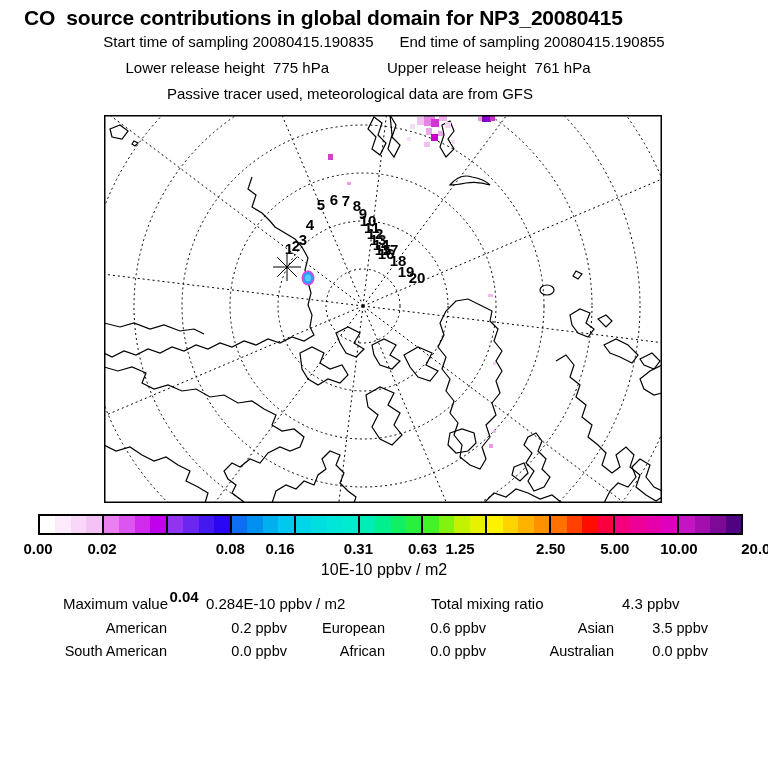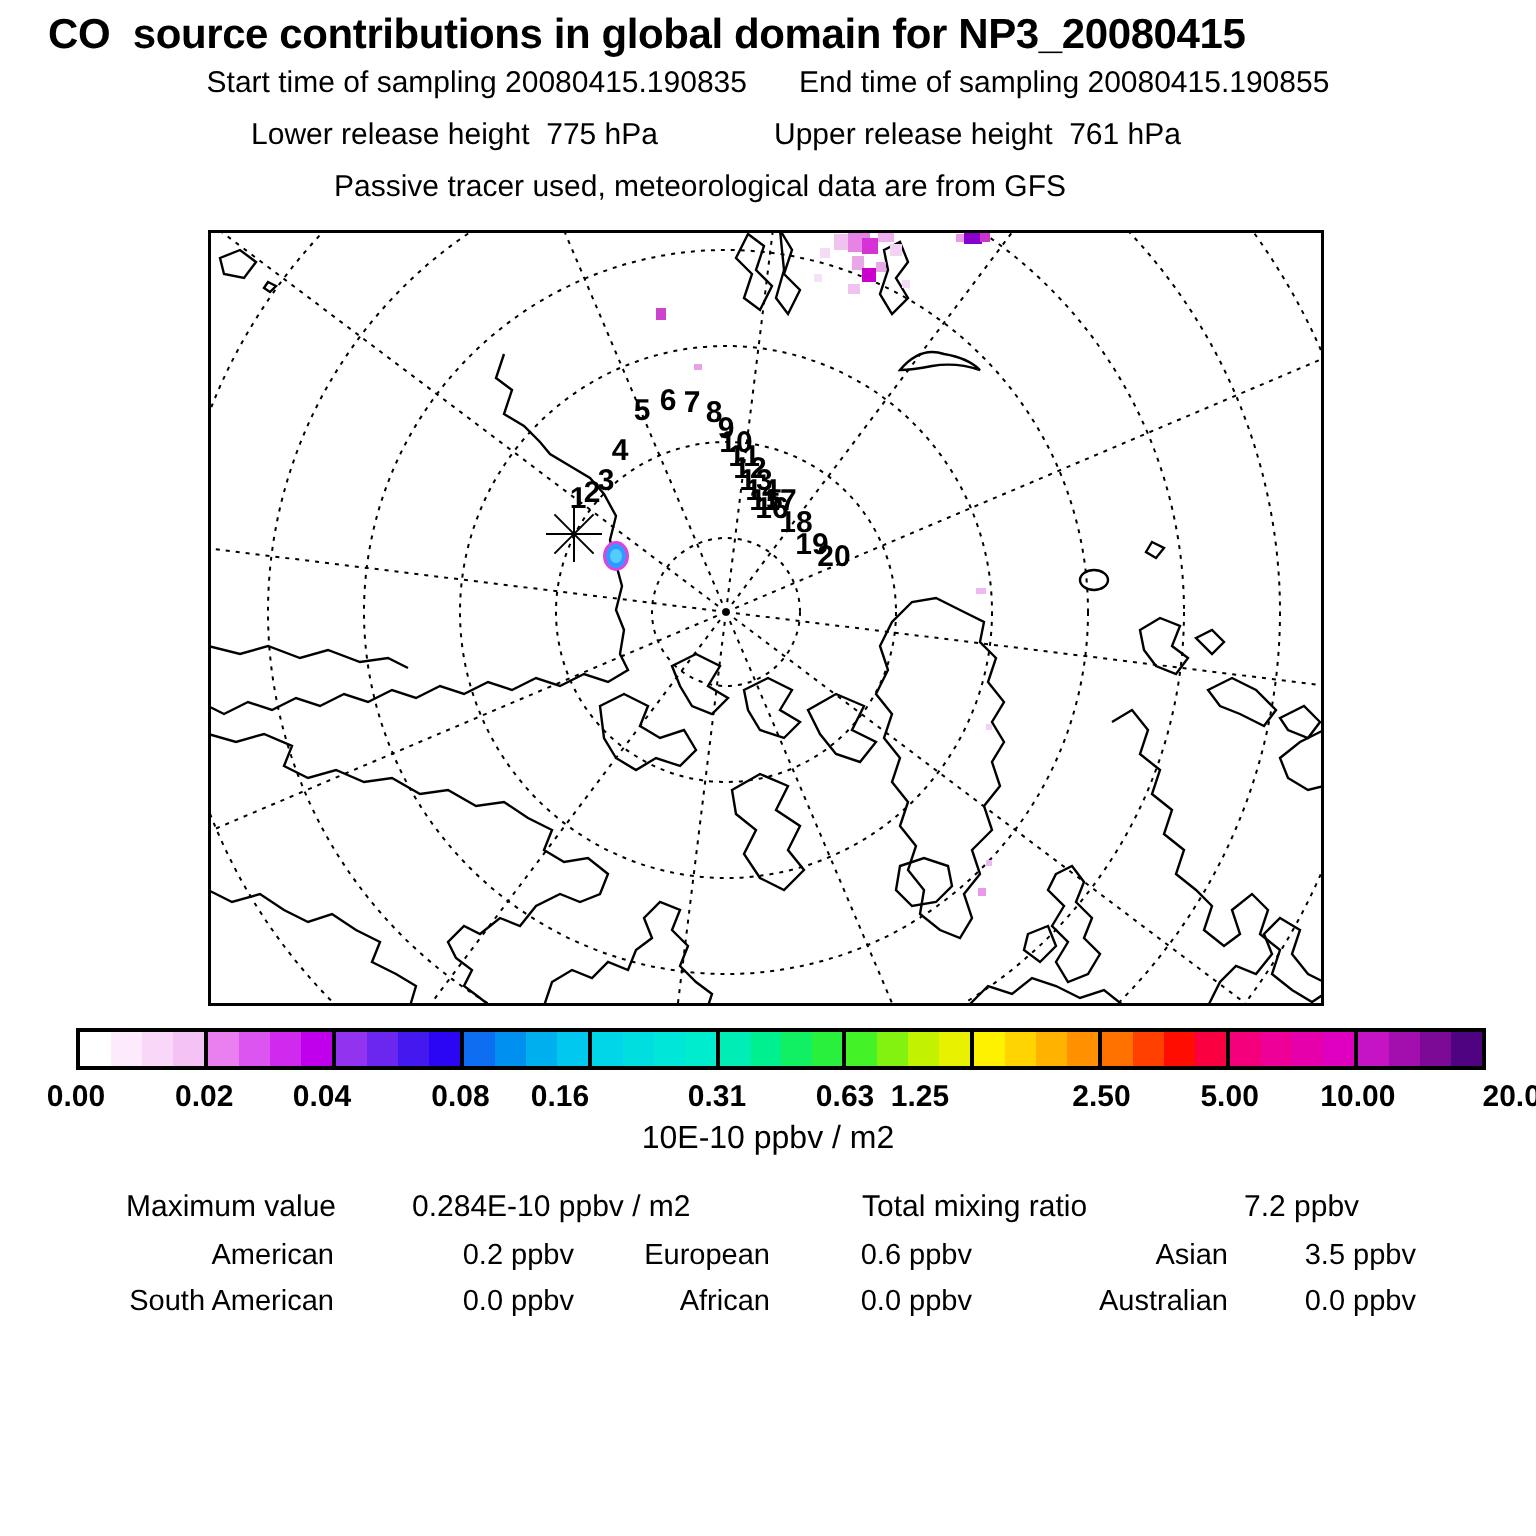--- a/index.html
+++ b/index.html
@@ -188,38 +188,38 @@
       <div class="seg" style="background: linear-gradient(to right, rgb(0, 238, 182) 0px, rgb(0, 238, 182) 25%, rgb(0, 240, 144) 25%, rgb(0, 240, 144) 50%, rgb(16, 240, 98) 50%, rgb(16, 240, 98) 75%, rgb(40, 240, 60) 75%, rgb(40, 240, 60) 100%);"></div>
       <div class="seg" style="background: linear-gradient(to right, rgb(68, 242, 40) 0px, rgb(68, 242, 40) 25%, rgb(132, 242, 16) 25%, rgb(132, 242, 16) 50%, rgb(194, 242, 0) 50%, rgb(194, 242, 0) 75%, rgb(232, 242, 0) 75%, rgb(232, 242, 0) 100%);"></div>
       <div class="seg" style="background: linear-gradient(to right, rgb(254, 242, 0) 0px, rgb(254, 242, 0) 25%, rgb(255, 212, 0) 25%, rgb(255, 212, 0) 50%, rgb(255, 178, 0) 50%, rgb(255, 178, 0) 75%, rgb(255, 144, 0) 75%, rgb(255, 144, 0) 100%);"></div>
       <div class="seg" style="background: linear-gradient(to right, rgb(255, 114, 0) 0px, rgb(255, 114, 0) 25%, rgb(255, 64, 0) 25%, rgb(255, 64, 0) 50%, rgb(255, 13, 0) 50%, rgb(255, 13, 0) 75%, rgb(250, 0, 64) 75%, rgb(250, 0, 64) 100%);"></div>
       <div class="seg" style="background: linear-gradient(to right, rgb(244, 0, 124) 0px, rgb(244, 0, 124) 25%, rgb(238, 0, 152) 25%, rgb(238, 0, 152) 50%, rgb(230, 0, 172) 50%, rgb(230, 0, 172) 75%, rgb(222, 0, 190) 75%, rgb(222, 0, 190) 100%);"></div>
       <div class="seg" style="background: linear-gradient(to right, rgb(196, 20, 196) 0px, rgb(196, 20, 196) 25%, rgb(163, 14, 174) 25%, rgb(163, 14, 174) 50%, rgb(124, 10, 150) 50%, rgb(124, 10, 150) 75%, rgb(80, 3, 128) 75%, rgb(80, 3, 128) 100%);"></div>
     </div>
   <div class="tickrow" id="tickrow">
       <span class="tick" style="left: 38px;">0.00</span>
       <span class="tick" style="left: 102.091px;">0.02</span>
-      <span class="tick" style="left: 161px;">0.04</span>
+      <span class="tick" style="left: 184px; margin-top: 48px;">0.04</span>
       <span class="tick" style="left: 230.273px;">0.08</span>
       <span class="tick" style="left: 280px;">0.16</span>
       <span class="tick" style="left: 358.455px;">0.31</span>
       <span class="tick" style="left: 422.545px;">0.63</span>
       <span class="tick" style="left: 460px;">1.25</span>
       <span class="tick" style="left: 550.727px;">2.50</span>
       <span class="tick" style="left: 614.818px;">5.00</span>
       <span class="tick" style="left: 678.909px;">10.00</span>
       <span class="tick" style="left: 760px;">20.00</span>
     </div>
   <div class="units">10E-10 ppbv / m2</div>
 
   <div class="maxrow">
     <span class="mx-l">Maximum value</span>
     <span class="mx-v">0.284E-10 ppbv / m2</span>
     <span class="tm-l">Total mixing ratio</span>
-    <span class="tm-v">7.2 ppbv</span>
+    <span class="tm-v">4.3 ppbv</span>
   </div>
 
   <div class="regrow rB">
     <span class="l1">American</span>
     <span class="v1">0.2 ppbv</span>
     <span class="l2">European</span>
     <span class="v2">0.6 ppbv</span>
     <span class="l3">Asian</span>
     <span class="v3">3.5 ppbv</span>
   </div>

